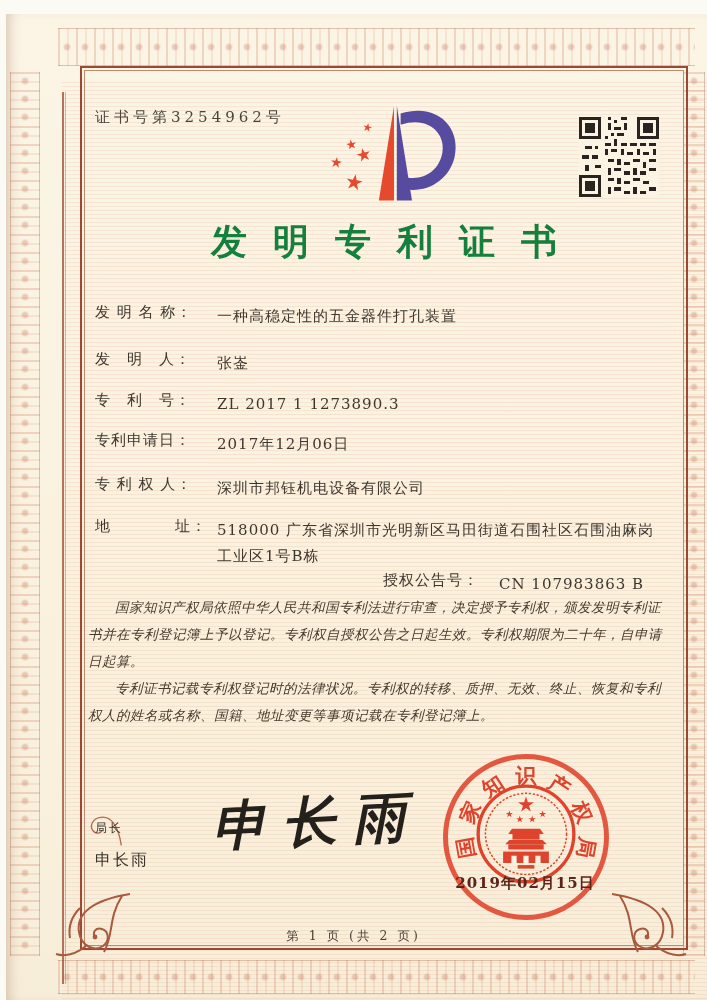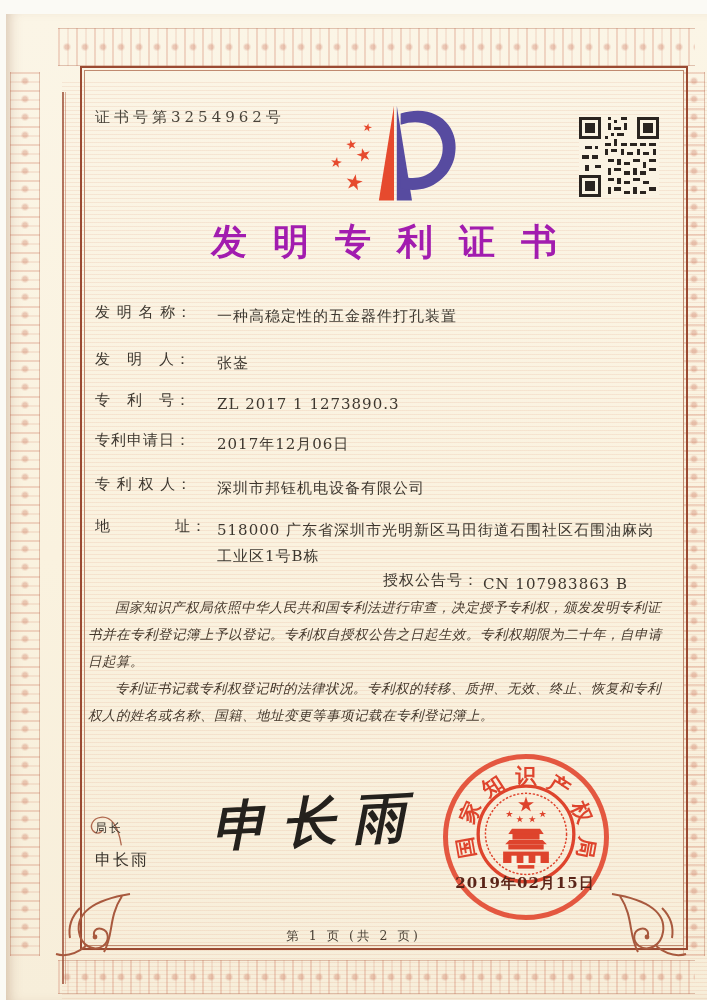--- a/index.html
+++ b/index.html
@@ -30,27 +30,27 @@
   .lace-right { right:2px; top:72px; bottom:44px; width:22px; }
   .left-rule { position:absolute; left:62px; top:92px; bottom:16px; width:4px;
     border-left:2px solid rgba(154,74,50,.75); border-right:1px solid rgba(192,122,96,.55); }
   
   .frame { position:absolute; left:80px; top:66px; right:19px; bottom:50px; border:2px solid #9a4a32; }
   .frame::after { content:""; position:absolute; inset:2px; border:1px solid #c08a70; }
   .cert-no { position:absolute; left:95px; top:108px; font-size:15px; letter-spacing:4px; color:#4a443a; }
   .logo { position:absolute; left:323px; top:100px; }
   .qr { position:absolute; left:579px; top:117px; }
   .title { position:absolute; left:80px; right:19px; top:218px; text-align:center;
-    font-size:36px; font-weight:bold; color:#a21caf; letter-spacing:26px; text-indent:26px; }
+    font-size:36px; font-weight:bold; color:#15803d; letter-spacing:26px; text-indent:26px; }
   .fields { position:absolute; left:95px; top:303px; right:40px; font-size:15px; color:#3d372f; }
   .frow { position:absolute; left:0; right:0; }
   .flabel { display:inline-block; min-width:122px; white-space:pre-wrap; letter-spacing:1px; vertical-align:top; }
   .fvalue { display:inline-block; letter-spacing:1px; vertical-align:top; max-width:440px; line-height:26px; }
   .fpair2 { position:absolute; left:288px; top:0; white-space:nowrap; }
-  .fpair2 .flabel { min-width:0; margin-right:4px; }
+  .fpair2 .flabel { min-width:0; margin-right:20px; }
   .paras { position:absolute; left:88px; right:45px; top:594px; font-size:13.5px; line-height:27px;
     color:#46392d; font-style:italic; letter-spacing:.5px; }
   .paras p { text-indent:2em;font-style:italic; }
   .sig-title { position:absolute; left:95px; top:820px; font-size:12px; letter-spacing:2px; color:#3a342c; }
   .sig-name { position:absolute; left:95px; top:850px; font-size:16px; letter-spacing:2px; color:#3a342c; }
   .sig-script { position:absolute; left:212px; top:786px; font-size:54px; font-style:italic; font-weight:600;
     letter-spacing:16px; color:#24211d; transform:rotate(-3deg); }
   
   .seal { position:absolute; left:443px; top:754px; width:166px; height:166px; border-radius:50%;
     border:5px solid rgba(224,58,34,.88); opacity:.95; }

